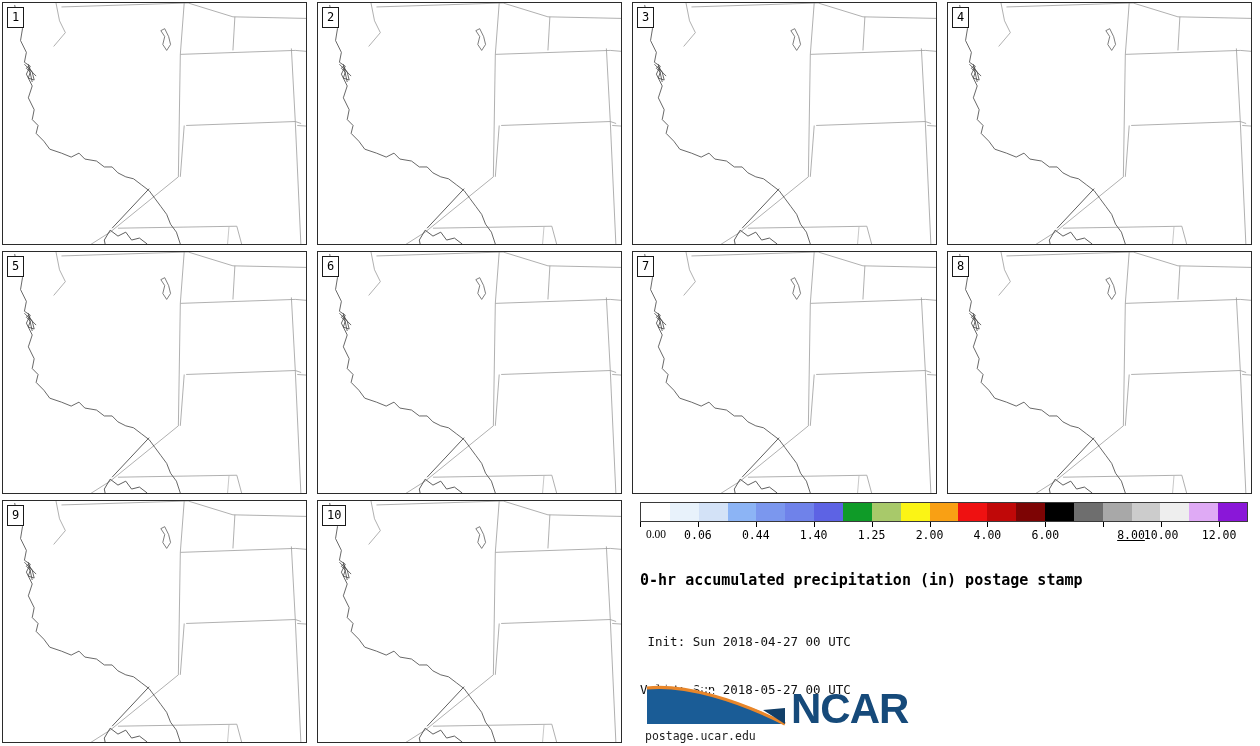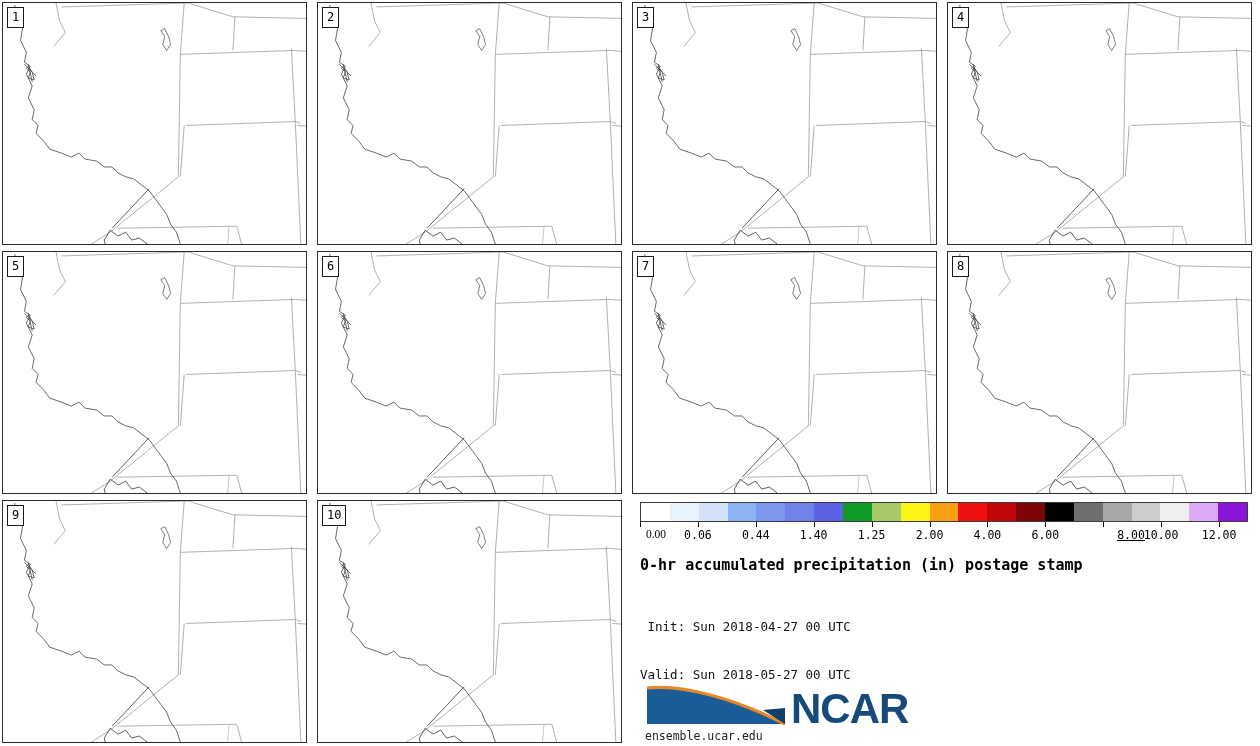--- a/index.html
+++ b/index.html
@@ -47,21 +47,21 @@
   }
   .cbar span{flex:1 1 0;display:block;height:100%;}
   .ticks{position:relative;width:608px;height:6px;}
   .ticks i{position:absolute;top:0;width:1px;height:5px;background:#000;}
   .ticklabels{position:relative;width:608px;height:16px;}
   .ticklabels b{
     position:absolute;top:0;font-weight:normal;font-size:11.5px;
     color:#000;transform:translateX(-50%);white-space:nowrap;
   }
   .title{
-    margin-top:12px;
+    margin-top:27px;
     font-size:15px;font-weight:bold;color:#000;letter-spacing:0px;
     white-space:pre;
   }
   .meta{margin-top:13px;font-size:12.5px;color:#111;line-height:1.28;white-space:pre;}
   .logo-wrap{position:absolute;left:5px;top:172px;}
   .logo-row{display:flex;align-items:flex-end;}
   .ncar-word{
     font-family:"Liberation Sans","DejaVu Sans",sans-serif;
     font-size:42px;font-weight:bold;color:#164a7a;
     line-height:0.82;margin-left:-4px;letter-spacing:-1px;
@@ -592,16 +592,16 @@
   <div class="logo-wrap">
     <div class="logo-row">
       <svg width="150" height="52" viewBox="0 0 150 52">
         <path d="M2 14 C 40 10, 92 26, 140 50 L 2 50 Z" fill="#1a5c96"></path>
         <path d="M2 14 C 40 10, 92 26, 140 50" stroke="#e8862a" stroke-width="3.2" fill="none"></path>
         <path d="M2 10 C 40 6, 92 22, 140 47" stroke="#ffffff" stroke-width="2.2" fill="none"></path>
         <path d="M118 36 L140 50 L140 34 Z" fill="#123f68"></path>
       </svg>
       <div class="ncar-word">NCAR</div>
     </div>
-    <div class="logo-sub">ensemble.ucar.edu</div>
+    <div class="logo-sub">postage.ucar.edu</div>
   </div>
 
 </div>
 
 </body></html>

